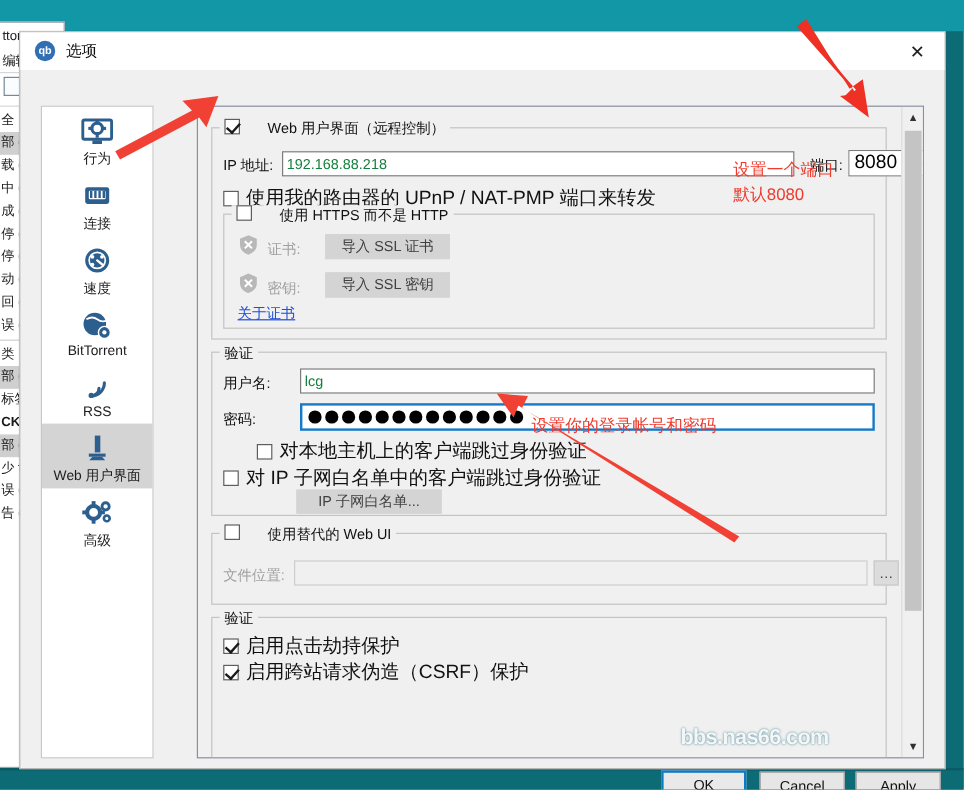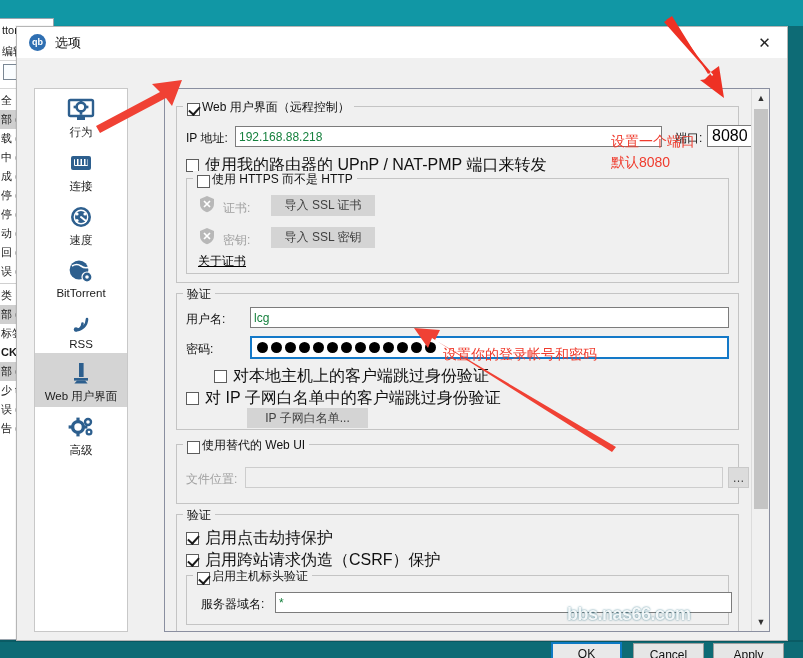--- a/index.html
+++ b/index.html
@@ -76,21 +76,21 @@
   #vscroll { position:absolute; right:0; top:0; width:18px; bottom:0; background:#f0f0f0; border-left:1px solid #dcdcdc;}
   #vscroll .arrow { width:18px; height:18px; display:flex; align-items:center; justify-content:center; font-size:9px; color:#303030; cursor:pointer;}
   #vscroll .up { position:absolute; top:0; }
   #vscroll .down { position:absolute; bottom:0; }
   #vscroll .thumb { position:absolute; left:2px; top:20px; width:14px; height:400px; background:#c4c4c4; cursor:pointer; }
 
   
   .group { position:absolute; border:1px solid #c4c4c4; background:transparent; }
   .group > .gtitle {
     position:absolute; top:-8px; left:6px; background:#f0f0f0; padding:0 4px;
-    font-size:12px; color:#111; white-space:nowrap; display:flex; align-items:flex-end; gap:2px;
+    font-size:12px; color:#111; white-space:nowrap; display:flex; align-items:flex-start; gap:23px;
   }
   .gtitle-plain { font-family:"Liberation Sans",sans-serif; }
 
   
   .cbx { width:13px; height:13px; border:1px solid #5d5d5d; background:#fff; display:inline-block; position:relative; flex:none; cursor:pointer;}
   .cbx.checked::after {
     content:""; position:absolute; left:3px; top:0px; width:5px; height:9px;
     border:solid #1a1a1a; border-width:0 2px 2px 0; transform:rotate(42deg);
   }
   .row { position:absolute; display:flex; align-items:center; gap:6px; font-size:16px; color:#111; white-space:nowrap; }
@@ -111,21 +111,21 @@
   .spin .btns div { flex:1; display:flex; align-items:center; justify-content:center; font-size:8px; color:#222; cursor:pointer;}
   .spin .btns div:first-child { border-bottom:1px solid #cfcfcf; }
 
   .btn-flat {
     position:absolute; background:#d4d4d4; color:#404040; border:1px solid #d4d4d4;
     font-size:12px; display:flex; align-items:center; justify-content:center;
     font-family:"Liberation Sans",sans-serif; cursor:pointer; white-space:nowrap;
   }
   .shield { width:16px; height:18px; position:absolute; }
 
-  a.link { position:absolute; color:#000000; font-size:12px; text-decoration:underline; cursor:pointer; }
+  a.link { position:absolute; color:#1d4ed8; font-size:12px; text-decoration:underline; cursor:pointer; }
 
   .pwd-dots { position:absolute; display:flex; gap:3px; align-items:center; pointer-events:none;}
   .pwd-dots span { width:11px; height:11px; border-radius:50%; background:#000; display:block; }
 
   
   .footer-btn {
     position:absolute; height:23px; background:#e6e6e6; border:1px solid #9e9e9e;
     font-size:12px; font-family:"Liberation Sans",sans-serif; color:#111;
     display:flex; align-items:center; justify-content:center; cursor:pointer;
   }
@@ -406,28 +406,20 @@
           <div class="row" style="left:9px; top:13px;">
             <span class="cbx checked"></span>
             <span>启用点击劫持保护</span>
           </div>
 
           <div class="row" style="left:9px; top:35px;">
             <span class="cbx checked"></span>
             <span>启用跨站请求伪造（CSRF）保护</span>
           </div>
 
-          <div class="group" style="left:9px; top:60px; width:543px; height:50px;">
-            <div class="gtitle">
-              <span class="cbx checked"></span>
-              <span class="gtitle-plain">启用主机标头验证</span>
-            </div>
-            <span class="lbl-t" style="position:absolute; left:14px; top:20px;">服务器域名:</span>
-            <input class="tf" style="position: absolute; left: 88px; top: 16px; width: 457px;" value="*">
-          </div>
         </div>
 
       </div>
 
       <div id="vscroll">
         <div class="arrow up">▲</div>
         <div class="thumb"></div>
         <div class="arrow down">▼</div>
       </div>
     </div>

